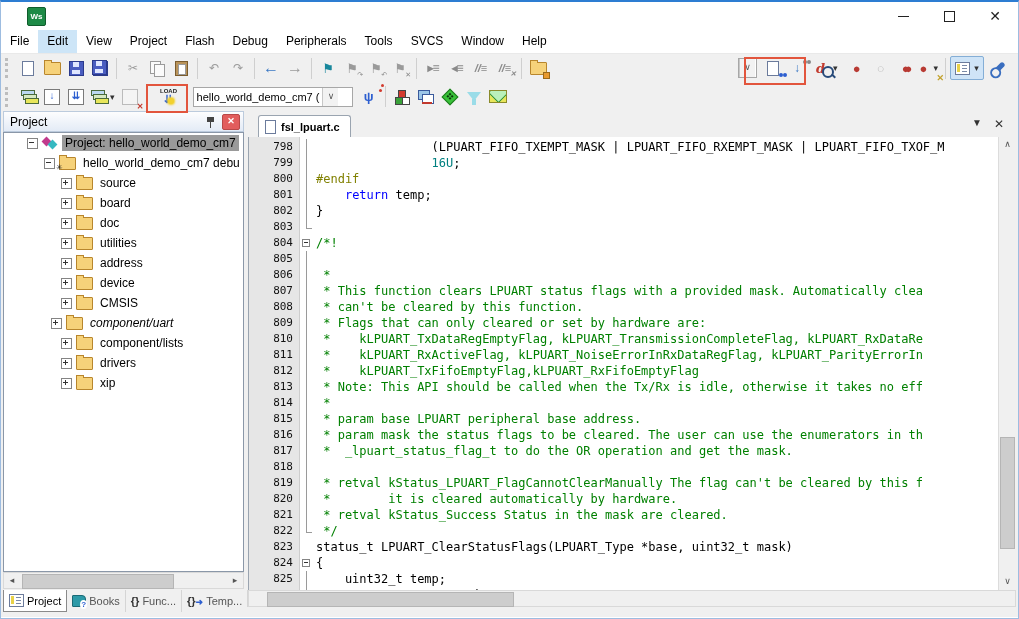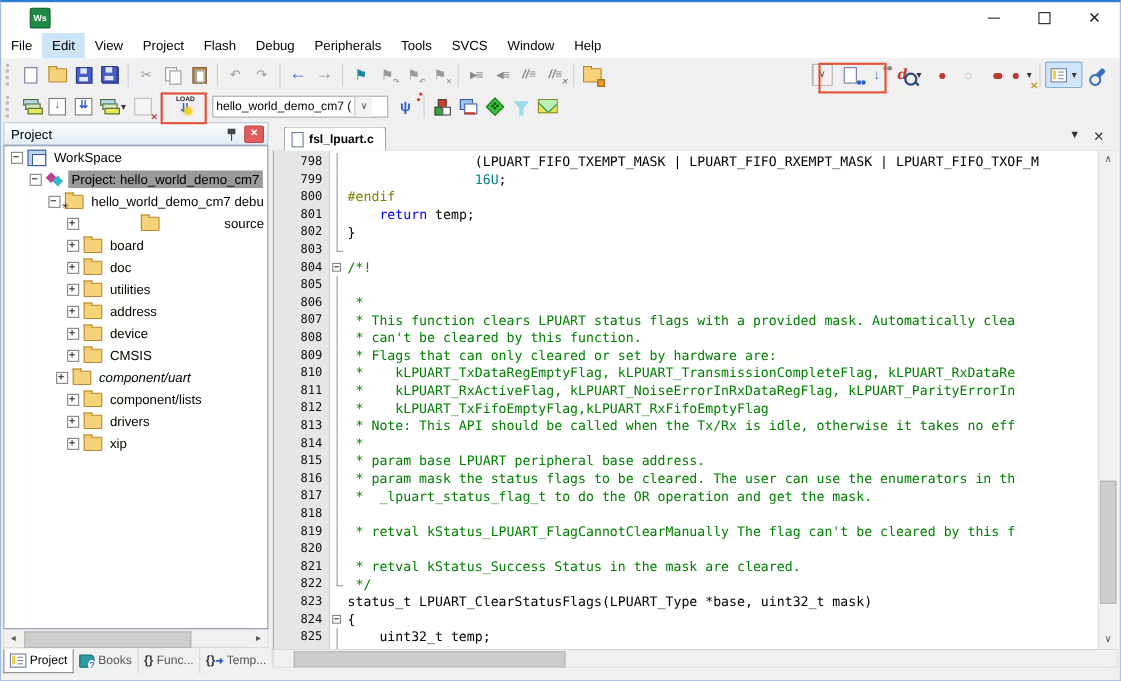--- a/index.html
+++ b/index.html
@@ -371,36 +371,31 @@
 <div class="main-bg"></div>
 <div class="splitter"></div>
 
 <div class="panel">
   <div class="panel-h">
     <div class="t">Project</div>
     <div class="pin"></div>
     <div class="pclose"><span>✕</span></div>
   </div>
   <div class="tree" id="tree">
-      <div class="trow" style="padding-left: 6px;">
-        <span class="expander"></span>
-        <span class="ti ti-workspace"></span>
-        <span class="lbl">WorkSpace</span>
-      </div>
       <div class="trow sel" style="padding-left: 23px;">
         <span class="expander"></span>
         <span class="ti ti-project"></span>
         <span class="lbl">Project: hello_world_demo_cm7</span>
       </div>
       <div class="trow" style="padding-left: 40px;">
         <span class="expander"></span>
         <span class="ti ti-folder openstar"></span>
         <span class="lbl">hello_world_demo_cm7 debu</span>
       </div>
-      <div class="trow" style="padding-left: 57px; justify-content: space-between;">
+      <div class="trow" style="padding-left: 57px;">
         <span class="expander plus"></span>
         <span class="ti ti-folder"></span>
         <span class="lbl">source</span>
       </div>
       <div class="trow" style="padding-left: 57px;">
         <span class="expander plus"></span>
         <span class="ti ti-folder"></span>
         <span class="lbl">board</span>
       </div>
       <div class="trow" style="padding-left: 57px;">
@@ -502,21 +497,21 @@
         <div class="lrow"><span class="lnum">810</span><span class="lfold bar"></span><span class="lcode"><span class="c-cm"> *    kLPUART_TxDataRegEmptyFlag, kLPUART_TransmissionCompleteFlag, kLPUART_RxDataRe</span></span></div>
         <div class="lrow"><span class="lnum">811</span><span class="lfold bar"></span><span class="lcode"><span class="c-cm"> *    kLPUART_RxActiveFlag, kLPUART_NoiseErrorInRxDataRegFlag, kLPUART_ParityErrorIn</span></span></div>
         <div class="lrow"><span class="lnum">812</span><span class="lfold bar"></span><span class="lcode"><span class="c-cm"> *    kLPUART_TxFifoEmptyFlag,kLPUART_RxFifoEmptyFlag</span></span></div>
         <div class="lrow"><span class="lnum">813</span><span class="lfold bar"></span><span class="lcode"><span class="c-cm"> * Note: This API should be called when the Tx/Rx is idle, otherwise it takes no eff</span></span></div>
         <div class="lrow"><span class="lnum">814</span><span class="lfold bar"></span><span class="lcode"><span class="c-cm"> *</span></span></div>
         <div class="lrow"><span class="lnum">815</span><span class="lfold bar"></span><span class="lcode"><span class="c-cm"> * param base LPUART peripheral base address.</span></span></div>
         <div class="lrow"><span class="lnum">816</span><span class="lfold bar"></span><span class="lcode"><span class="c-cm"> * param mask the status flags to be cleared. The user can use the enumerators in th</span></span></div>
         <div class="lrow"><span class="lnum">817</span><span class="lfold bar"></span><span class="lcode"><span class="c-cm"> *  _lpuart_status_flag_t to do the OR operation and get the mask.</span></span></div>
         <div class="lrow"><span class="lnum">818</span><span class="lfold bar"></span></div>
         <div class="lrow"><span class="lnum">819</span><span class="lfold bar"></span><span class="lcode"><span class="c-cm"> * retval kStatus_LPUART_FlagCannotClearManually The flag can't be cleared by this f</span></span></div>
-        <div class="lrow"><span class="lnum">820</span><span class="lfold bar"></span></div>
+        <div class="lrow"><span class="lnum">820</span><span class="lfold bar"></span><span class="lcode"><span class="c-cm"> *        it is cleared automatically by hardware.</span></span></div>
         <div class="lrow"><span class="lnum">821</span><span class="lfold bar"></span><span class="lcode"><span class="c-cm"> * retval kStatus_Success Status in the mask are cleared.</span></span></div>
         <div class="lrow"><span class="lnum">822</span><span class="lfold end"></span><span class="lcode"><span class="c-cm"> */</span></span></div>
         <div class="lrow"><span class="lnum">823</span><span class="lfold"></span><span class="lcode"><span class="c-pl">status_t LPUART_ClearStatusFlags(LPUART_Type *base, uint32_t mask)</span></span></div>
         <div class="lrow"><span class="lnum">824</span><span class="lfold open"></span><span class="lcode"><span class="c-pl">{</span></span></div>
         <div class="lrow"><span class="lnum">825</span><span class="lfold bar"></span><span class="lcode"><span class="c-pl">    uint32_t temp;</span></span></div>
         <div class="lrow"><span class="lnum">826</span><span class="lfold bar"></span><span class="lcode"><span class="c-pl">    status_t status = kStatus_Success;</span></span></div>
       </div>
     <div class="vscroll">
       <div class="vbtn u">∧</div>
       <div class="vthumb"></div>

